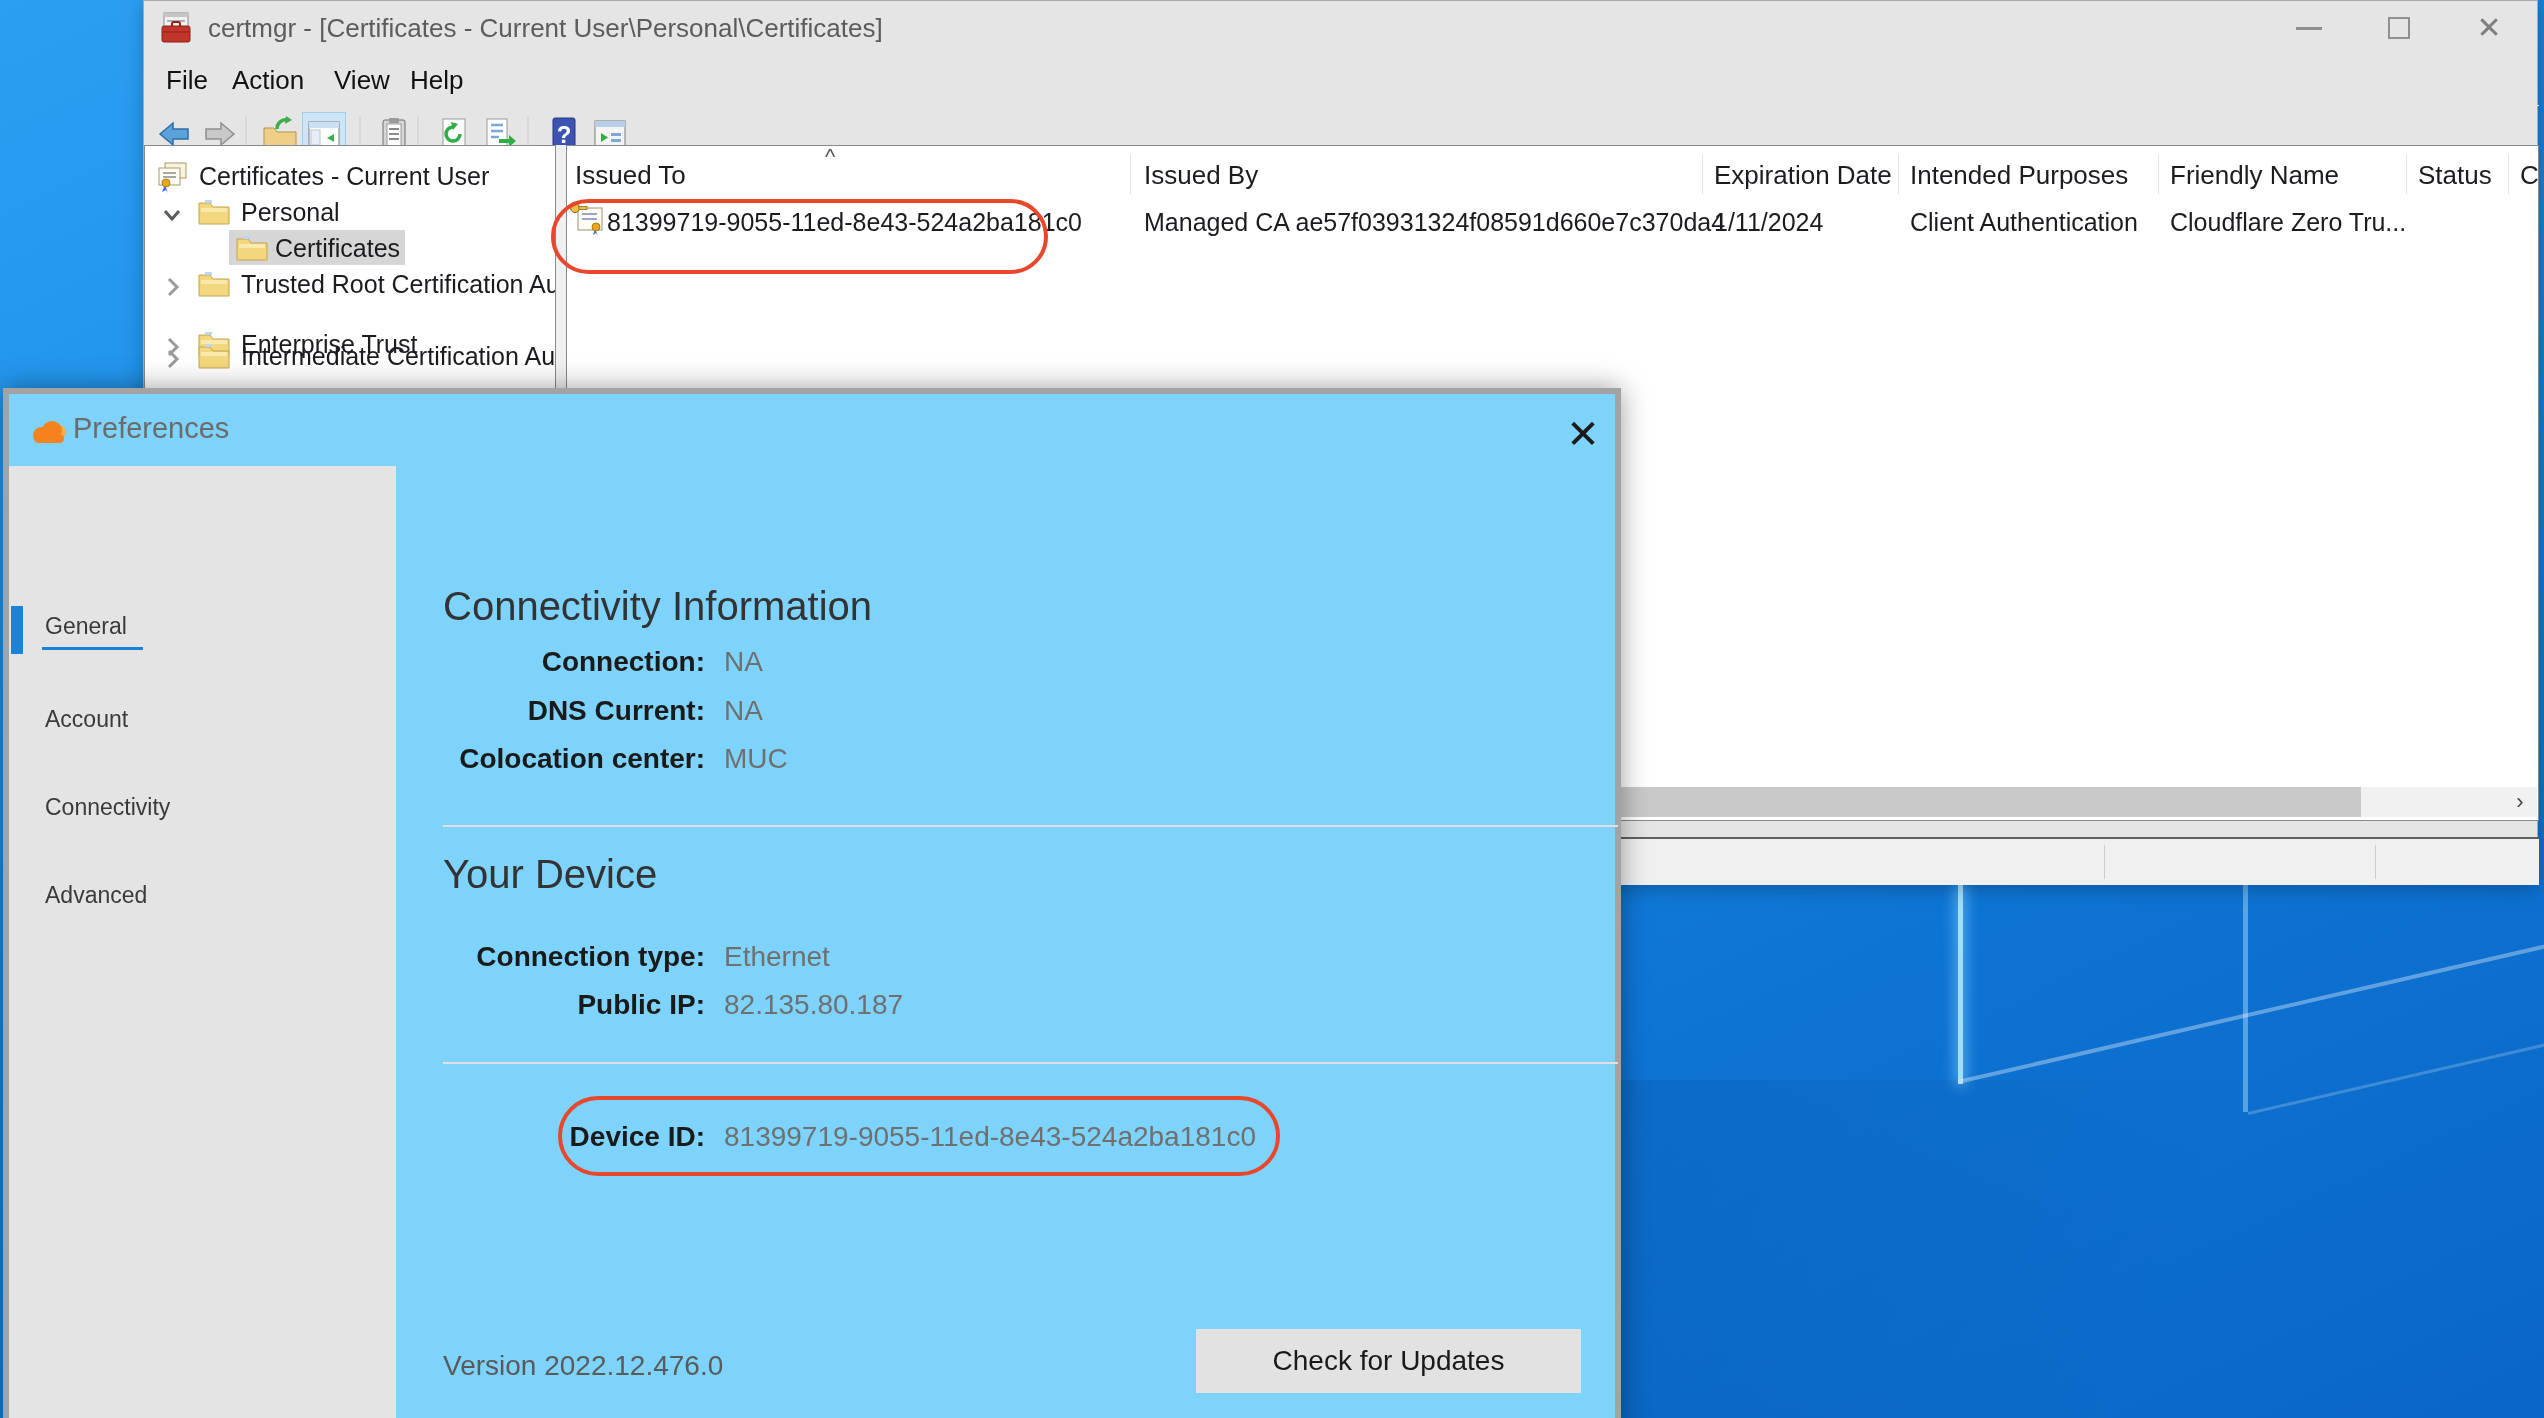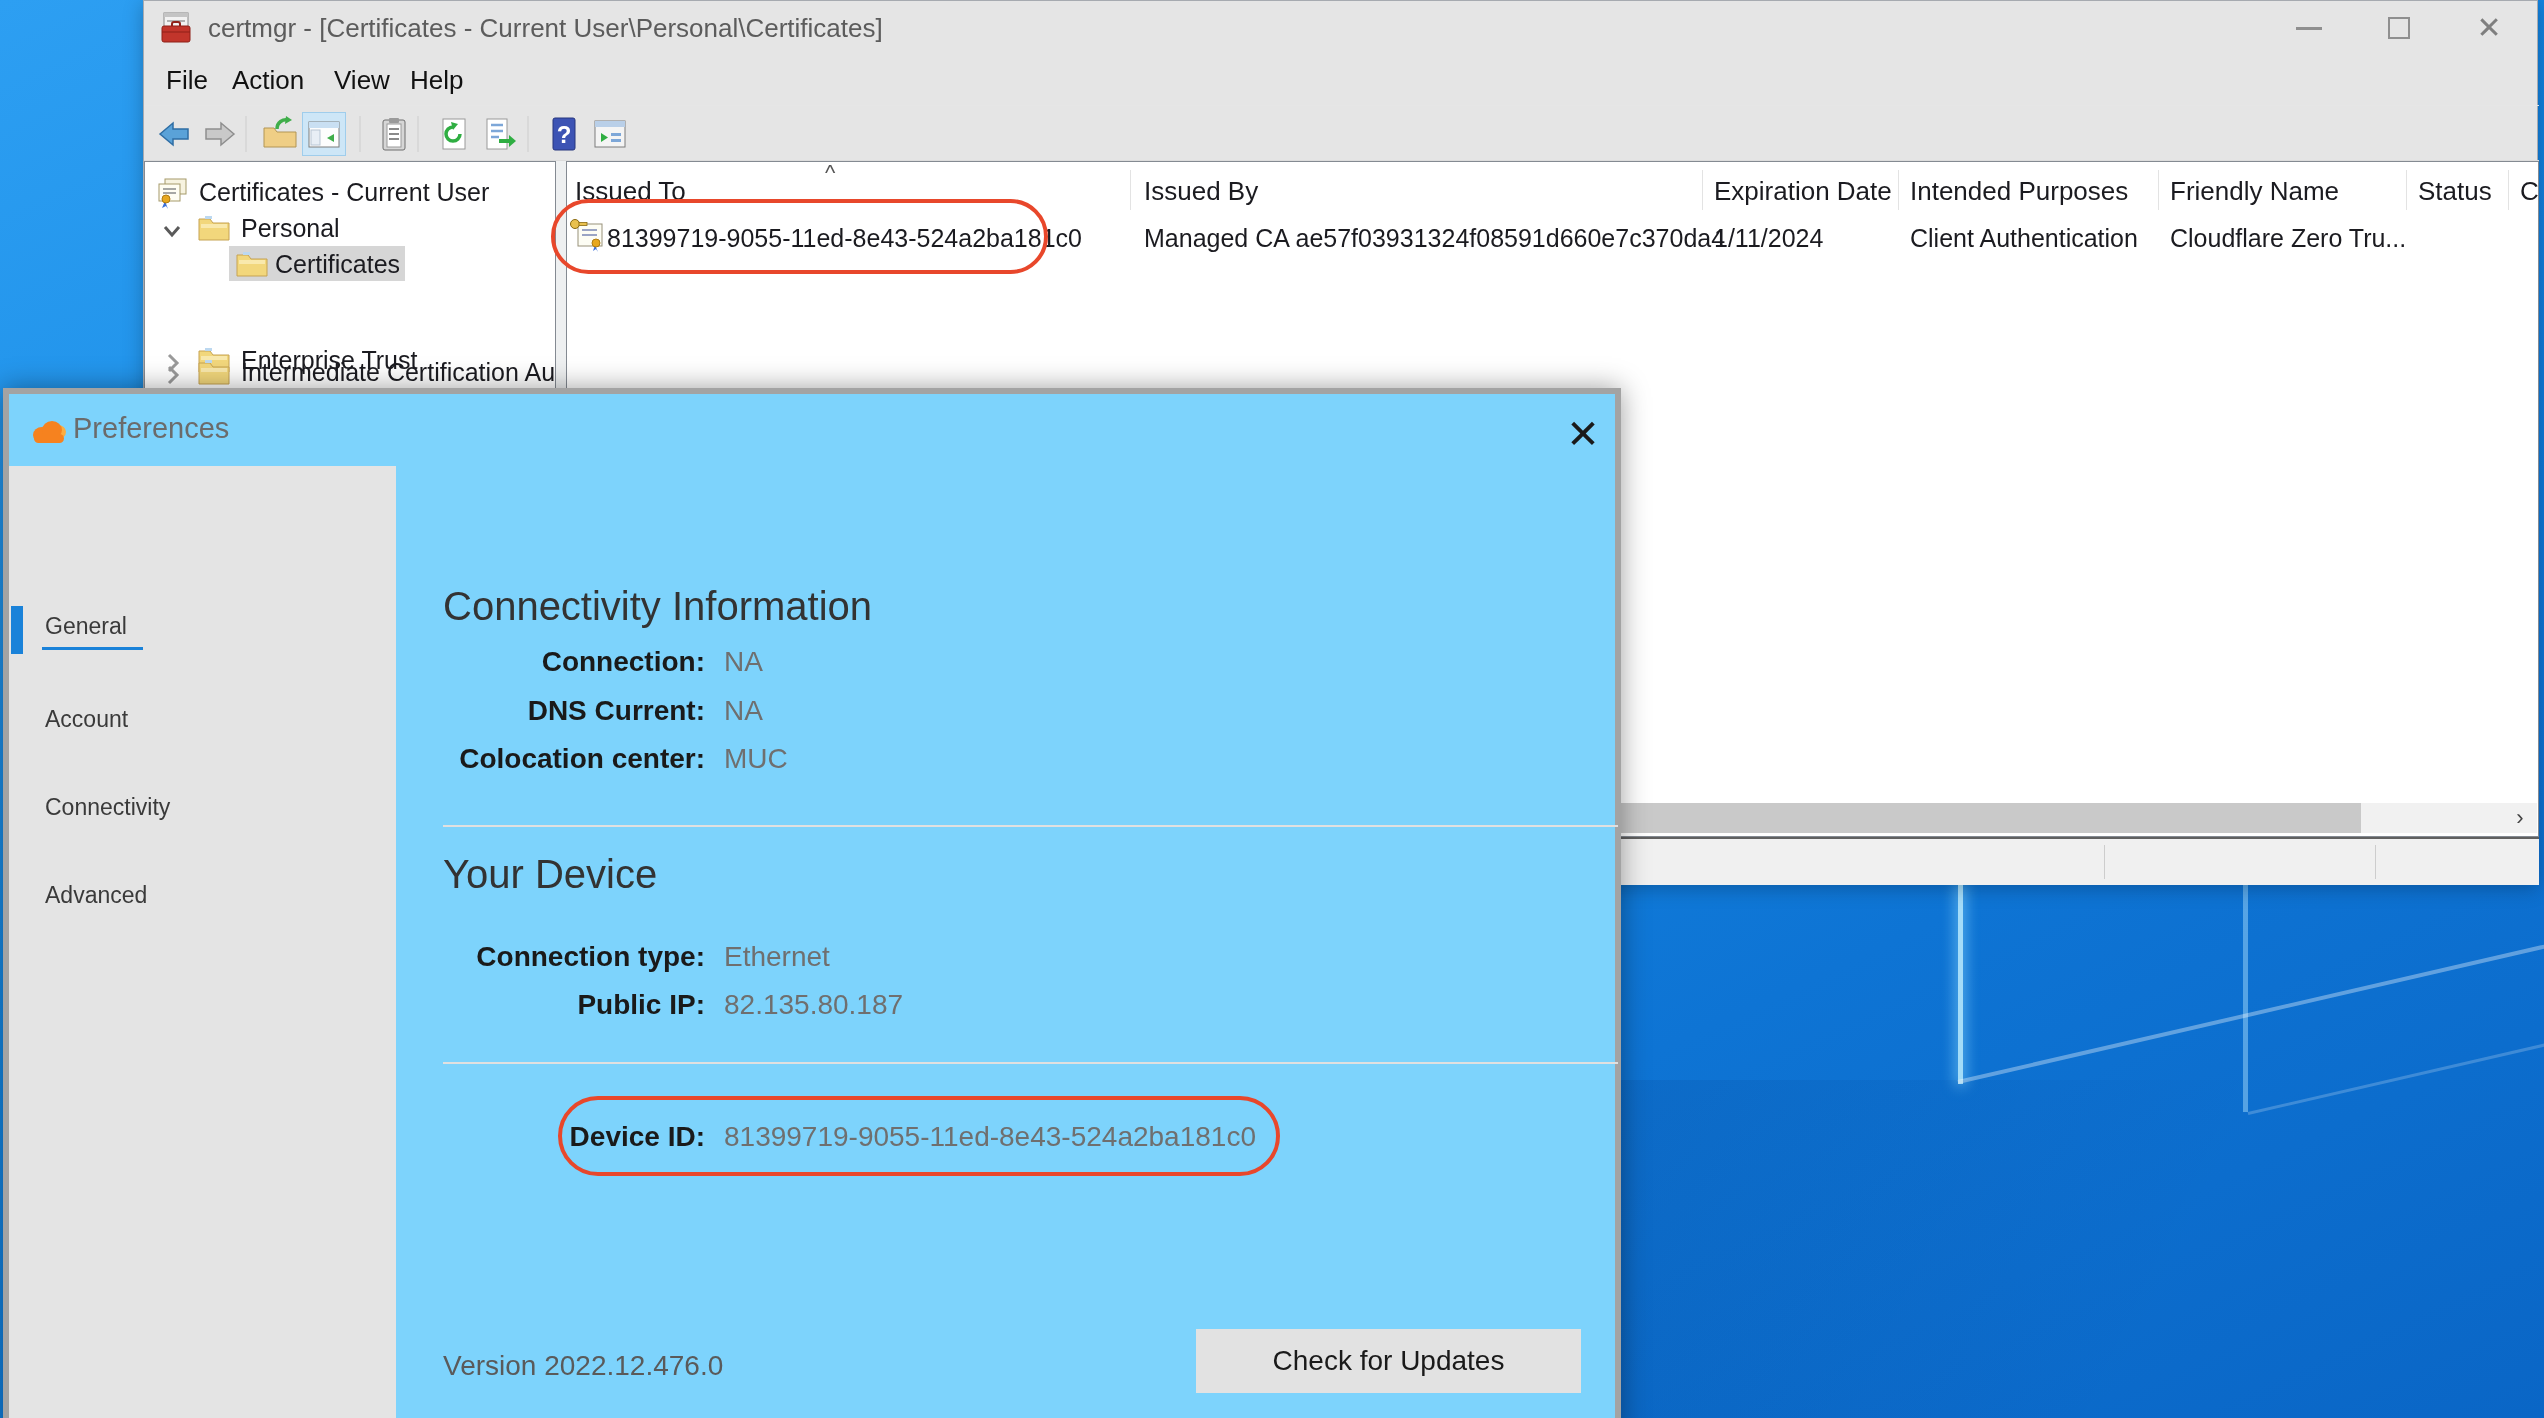--- a/index.html
+++ b/index.html
@@ -25,21 +25,21 @@
   .wc-max-box{width:22px;height:22px;border:2px solid #8f8f8f;box-sizing:border-box;}
   .wc-close-x{font-size:30px;color:#7f7f7f;line-height:1;}
   #cm-menubar{left:0;top:54px;width:2395px;height:50px;}
   .menu-item{top:0;line-height:50px;font-size:26px;color:#111;}
   #cm-toolbar{left:0;top:104px;width:2395px;height:56px;border-top:1px solid #e6e6e6;
     border-bottom:1px solid #dcdcdc;box-sizing:border-box;}
   .tbtn{top:6px;width:44px;height:44px;display:flex;align-items:center;justify-content:center;}
   .tbtn.hl{background:#cde6f7;border:1px solid #9fcdec;box-sizing:border-box;}
   .tsep{top:10px;width:2px;height:36px;background:#d9d9d9;}
 
-  #cm-main{left:0;top:160px;width:2395px;height:676px;background:#eef0f1;}
+  #cm-main{left:0;top:144px;width:2395px;height:676px;background:#eef0f1;}
   #tree-pane{left:0;top:0;width:412px;height:676px;background:#fff;
     border:1px solid #848a92;box-sizing:border-box;overflow:hidden;}
   .tree-row{left:0;width:412px;height:36px;}
   .tree-label{top:1px;font-size:25px;line-height:34px;color:#1b1b20;}
   .tree-hl{background:#d6d6d6;}
   .ticon{top:3px;}
   #table-pane{left:422px;top:0;width:1973px;height:676px;background:#fff;
     border:1px solid #848a92;box-sizing:border-box;overflow:hidden;}
   .col-h{top:14px;font-size:26px;color:#1b1b20;}
   .col-sep{top:8px;width:1px;height:40px;background:#e3e3e3;}
@@ -218,20 +218,31 @@
           <svg class="abs ticon" style="left:14px;top:8px;" width="26" height="26" viewBox="0 0 26 26">
             <path d="M6 9 l7 8 7-8" stroke="#5a5a5a" stroke-width="3" fill="none"></path>
             </svg>
           <svg class="abs ticon" style="left:52px;" width="34" height="30" viewBox="0 0 34 30">
             <path d="M2 6 h11 l3 4 h16 v17 h-30 z" fill="#f2d77c" stroke="#c6a352"></path>
             <rect x="4" y="11" width="26" height="4" fill="#f9e9ad"></rect>
             <rect x="8" y="3" width="7" height="3" fill="#bcd8f0"></rect>
             </svg>
           <span class="abs tree-label nowrap" style="left:96px;">Personal</span>
         </div>
+        <div class="abs tree-row" style="top:120px;">
+          <svg class="abs ticon" style="left:14px;top:8px;" width="26" height="26" viewBox="0 0 26 26">
+            <path d="M10 5 l8 8 -8 8" stroke="#9a9a9a" stroke-width="3" fill="none"></path>
+            </svg>
+          <svg class="abs ticon" style="left:52px;" width="34" height="30" viewBox="0 0 34 30">
+            <path d="M2 6 h11 l3 4 h16 v17 h-30 z" fill="#f2d77c" stroke="#c6a352"></path>
+            <rect x="4" y="11" width="26" height="4" fill="#f9e9ad"></rect>
+            <rect x="8" y="3" width="7" height="3" fill="#bcd8f0"></rect>
+            </svg>
+          <span class="abs tree-label nowrap" style="left:96px;">Trusted Root Certification Au</span>
+        </div>
         <div class="abs tree-row" style="top:156px;margin-top:24px;">
           <svg class="abs ticon" style="left:14px;top:8px;" width="26" height="26" viewBox="0 0 26 26">
             <path d="M10 5 l8 8 -8 8" stroke="#9a9a9a" stroke-width="3" fill="none"></path>
             </svg>
           <svg class="abs ticon" style="left:52px;" width="34" height="30" viewBox="0 0 34 30">
             <path d="M2 6 h11 l3 4 h16 v17 h-30 z" fill="#f2d77c" stroke="#c6a352"></path>
             <rect x="4" y="11" width="26" height="4" fill="#f9e9ad"></rect>
             <rect x="8" y="3" width="7" height="3" fill="#bcd8f0"></rect>
             </svg>
           <span class="abs tree-label nowrap" style="left:96px;">Enterprise Trust</span>

